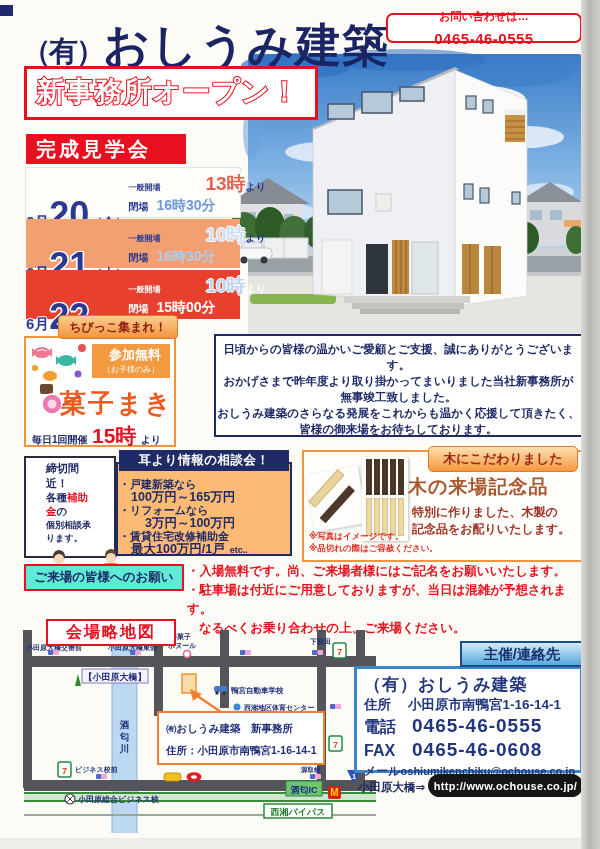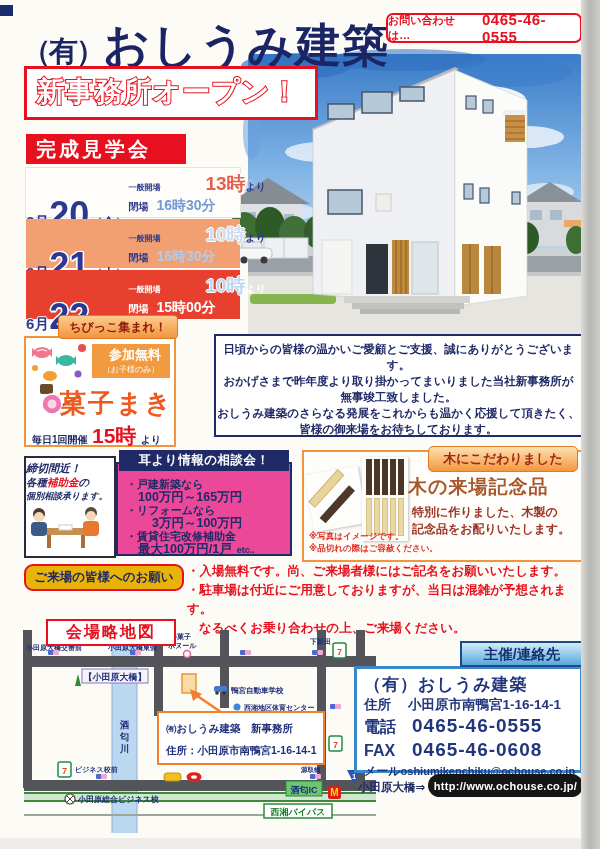--- a/index.html
+++ b/index.html
@@ -4,21 +4,21 @@
 <style>
   html,body{margin:0;padding:0;}
   body{font-family:"Liberation Sans","DejaVu Sans",sans-serif;}
   #page{position:relative;width:600px;height:849px;background:#fcfbf6;overflow:hidden;}
   .abs{position:absolute;}
   
   .corner-mark{left:0;top:5px;width:13px;height:11px;background:#1c2a6e;}
   .title{left:22px;top:14px;width:370px;height:62px;line-height:62px;color:#1b2564;font-weight:900;white-space:nowrap;}
   .title .pfx{font-size:29px;letter-spacing:-2px;}
   .title .nm{font-size:46px;letter-spacing:1px;}
-  .phone-box{left:386px;top:13px;width:192px;height:26px;border:2px solid #e8101e;border-radius:7px;background:#fff;display:flex;align-items:center;justify-content:center;gap:6px;}
+  .phone-box{left:386px;top:13px;width:192px;height:26px;border:2px solid #e8101e;border-radius:7px;background:#fff;display:flex;align-items:center;justify-content:center;gap:6px;flex-direction:column;}
   .phone-box .lbl{color:#e8101e;font-weight:bold;font-size:11px;}
   .phone-box .num{color:#e8101e;font-weight:bold;font-size:15px;letter-spacing:0.5px;}
   .banner{left:24px;top:66px;width:288px;height:48px;background:#fff;border:3px solid #e8101e;}
   
   .event-title{left:26px;top:134px;width:150px;height:30px;background:#e8101e;color:#fff;font-size:20px;font-weight:900;line-height:30px;padding-left:10px;letter-spacing:3px;}
   .date-table{left:26px;top:168px;width:214px;}
   .date-row{position:relative;width:214px;height:49px;margin-bottom:2px;display:flex;align-items:center;}
   .r1{background:#fefdf9;box-shadow:0 0 0 1px #e7e3d8;}
   .r2{background:#f2a072;}
   .r3{background:#e8402e;}
@@ -47,45 +47,45 @@
   .kids-badge .b2{font-size:8px;display:block;}
   .kids-name{position:absolute;left:34px;top:48px;font-size:26px;font-weight:900;color:#ee5a1e;letter-spacing:2px;white-space:nowrap;}
   .kids-sched{position:absolute;left:6px;top:84px;width:136px;white-space:nowrap;}
   .kids-sched .s1{font-size:10px;font-weight:bold;color:#1f2a66;}
   .kids-sched .s2{font-size:21px;font-weight:900;color:#e8101e;}
   .kids-sched .s3{font-size:10px;font-weight:bold;color:#1f2a66;}
   
   .greeting{left:214px;top:334px;width:369px;height:103px;background:#fff;border:2.5px solid #1f2a66;color:#1f2a66;font-size:11.5px;font-weight:bold;text-align:center;line-height:16px;padding-top:5px;box-sizing:border-box;}
   .greeting .blue{color:#3b72c8;}
   
-  .subsidy{left:24px;top:456px;width:92px;height:102px;background:#fff;border:2px solid #2a2a3e;box-sizing:border-box;padding:3px 0;font-style:italic;}
+  .subsidy{left:24px;top:456px;width:92px;height:102px;background:#fff;border:2px solid #2a2a3e;box-sizing:border-box;padding:3px 20px;}
   .subsidy .l1{font-size:11px;font-weight:bold;color:#1f2a66;}
   .subsidy .l2{font-size:10.5px;font-weight:bold;color:#1f2a66;}
   .subsidy .l2 .em{color:#e8101e;margin-top:17px;}
   .subsidy .l3{font-size:9px;font-weight:bold;color:#1f2a66;}
-  .consult{left:116px;top:462px;width:176px;height:94px;background:#ec4899;border:2px solid #1f2a66;box-sizing:border-box;padding:14px 6px 2px 8px;}
+  .consult{left:116px;top:462px;width:176px;height:94px;background:#fdba74;border:2px solid #1f2a66;box-sizing:border-box;padding:14px 6px 2px 1px;}
   .consult-head{left:119px;top:450px;width:170px;height:21px;background:#1f2a66;color:#fff;font-size:12.5px;font-weight:bold;display:flex;align-items:center;justify-content:center;z-index:4;letter-spacing:0.5px;}
   .consult .c-label{font-size:11px;font-weight:bold;color:#1f2a66;line-height:13px;}
   .consult .c-value{font-size:12.5px;font-weight:bold;color:#1f2a66;line-height:13px;margin-left:12px;white-space:nowrap;}
   .consult .c-etc{font-size:9px;font-weight:bold;color:#1f2a66;margin-left:5px;}
   
   .wood{left:302px;top:450px;width:281px;height:112px;background:#fffdf9;border:2px solid #f09440;box-sizing:border-box;}
   .wood-tab{left:428px;top:446px;width:148px;height:24px;background:linear-gradient(#fde2b2,#f5973e);border:1.5px solid #e07a28;border-radius:5px;color:#a02818;font-size:13px;font-weight:900;display:flex;align-items:center;justify-content:center;z-index:4;}
   .wood-photo1{position:absolute;left:5px;top:18px;width:54px;height:58px;background:#fdfdfb;box-shadow:1px 1px 3px rgba(0,0,0,.25);transform:rotate(-10deg);}
   .stick-cream{position:absolute;left:2px;top:26px;width:42px;height:7px;background:#e8d49c;transform:rotate(-38deg);transform-origin:left center;border:1px solid #d0b878;}
   .stick-dark{position:absolute;left:10px;top:44px;width:44px;height:8px;background:#4e382a;transform:rotate(-38deg);transform-origin:left center;}
   .wood-photo2{position:absolute;left:58px;top:5px;width:46px;height:84px;background:#fdfdfb;box-shadow:1px 1px 3px rgba(0,0,0,.25);padding:2px;box-sizing:border-box;}
   .sticks-row{display:flex;gap:2px;justify-content:center;}
   .sd{width:6px;height:36px;background:#4a3526;}
   .sc{width:6px;height:38px;background:#ecd8a4;border:1px solid #d8c088;box-sizing:border-box;}
   .wood-title{position:absolute;left:104px;top:22px;font-size:19px;font-weight:900;color:#a8572c;letter-spacing:1px;white-space:nowrap;text-shadow:1px 1px 0 #fff;}
   .wood-desc{position:absolute;left:108px;top:52px;font-size:12px;font-weight:bold;color:#9c3426;line-height:17px;}
   .wood-notes{position:absolute;left:5px;top:78px;font-size:8.5px;font-weight:bold;color:#e03024;line-height:12px;}
   
-  .notice-badge{left:24px;top:564px;width:160px;height:27px;background:#eab308;border:2.5px solid #e8101e;border-radius:9px;color:#1f2a66;font-size:12.5px;font-weight:900;display:flex;align-items:center;justify-content:center;box-sizing:border-box;}
+  .notice-badge{left:24px;top:564px;width:160px;height:27px;background:#5eead4;border:2.5px solid #e8101e;border-radius:1px;color:#1f2a66;font-size:12.5px;font-weight:900;display:flex;align-items:center;justify-content:center;box-sizing:border-box;}
   .notice-lines{left:187px;top:562px;width:400px;color:#e8101e;font-size:12.5px;font-weight:bold;line-height:19px;}
   .notice-lines .ind{padding-left:12px;}
   
   .map-title{left:46px;top:619px;width:130px;height:27px;background:#fff;border:2.5px solid #e8101e;color:#e8101e;font-size:16px;font-weight:900;letter-spacing:2px;display:flex;align-items:center;justify-content:center;box-sizing:border-box;z-index:2;}
   
   .contact-tab{left:460px;top:641px;width:124px;height:26px;background:linear-gradient(#d2ecfa,#58a8dc);border:2px solid #1f4a8a;color:#16306e;font-size:14.5px;font-weight:900;display:flex;align-items:center;justify-content:center;box-sizing:border-box;z-index:6;}
   .contact-card{left:354px;top:666px;width:229px;height:107px;background:#fff;border:3px solid #3a88c8;box-sizing:border-box;padding:4px 7px;z-index:5;color:#22367e;}
   .c-row{display:flex;align-items:baseline;white-space:nowrap;}
   .c-company{font-size:17px;font-weight:900;letter-spacing:1px;}
   .c-lab{font-size:13.5px;font-weight:900;width:44px;}

